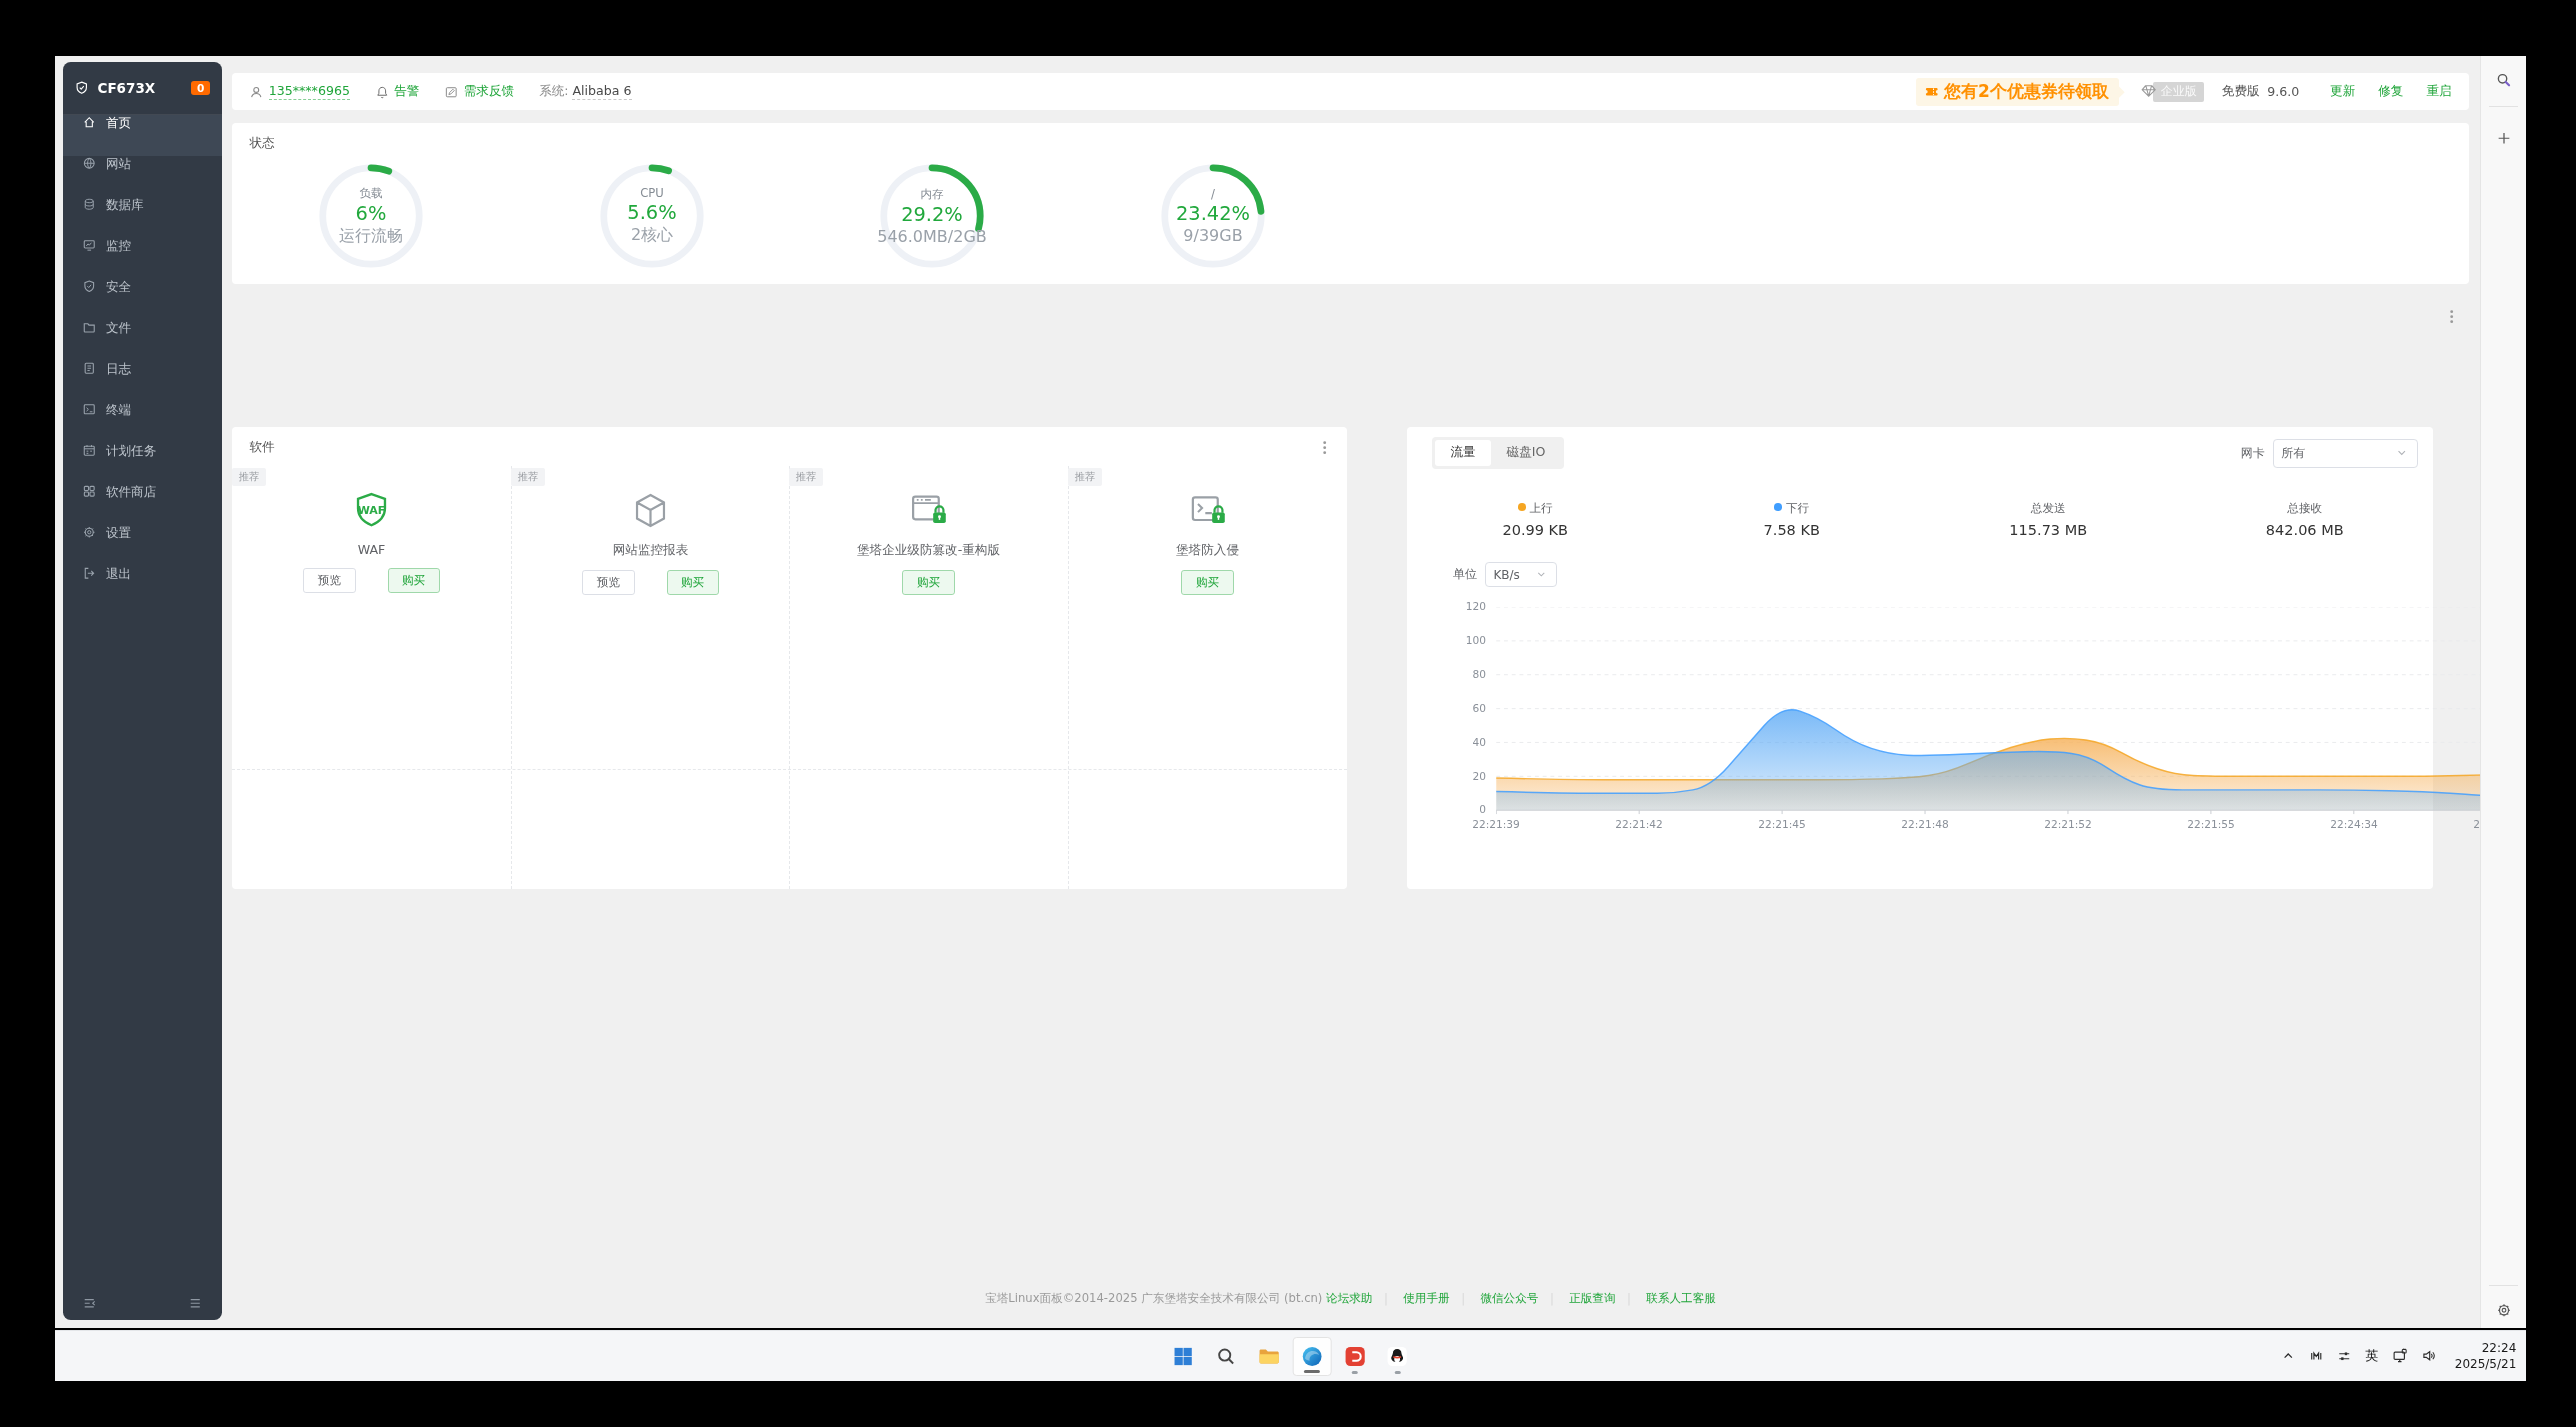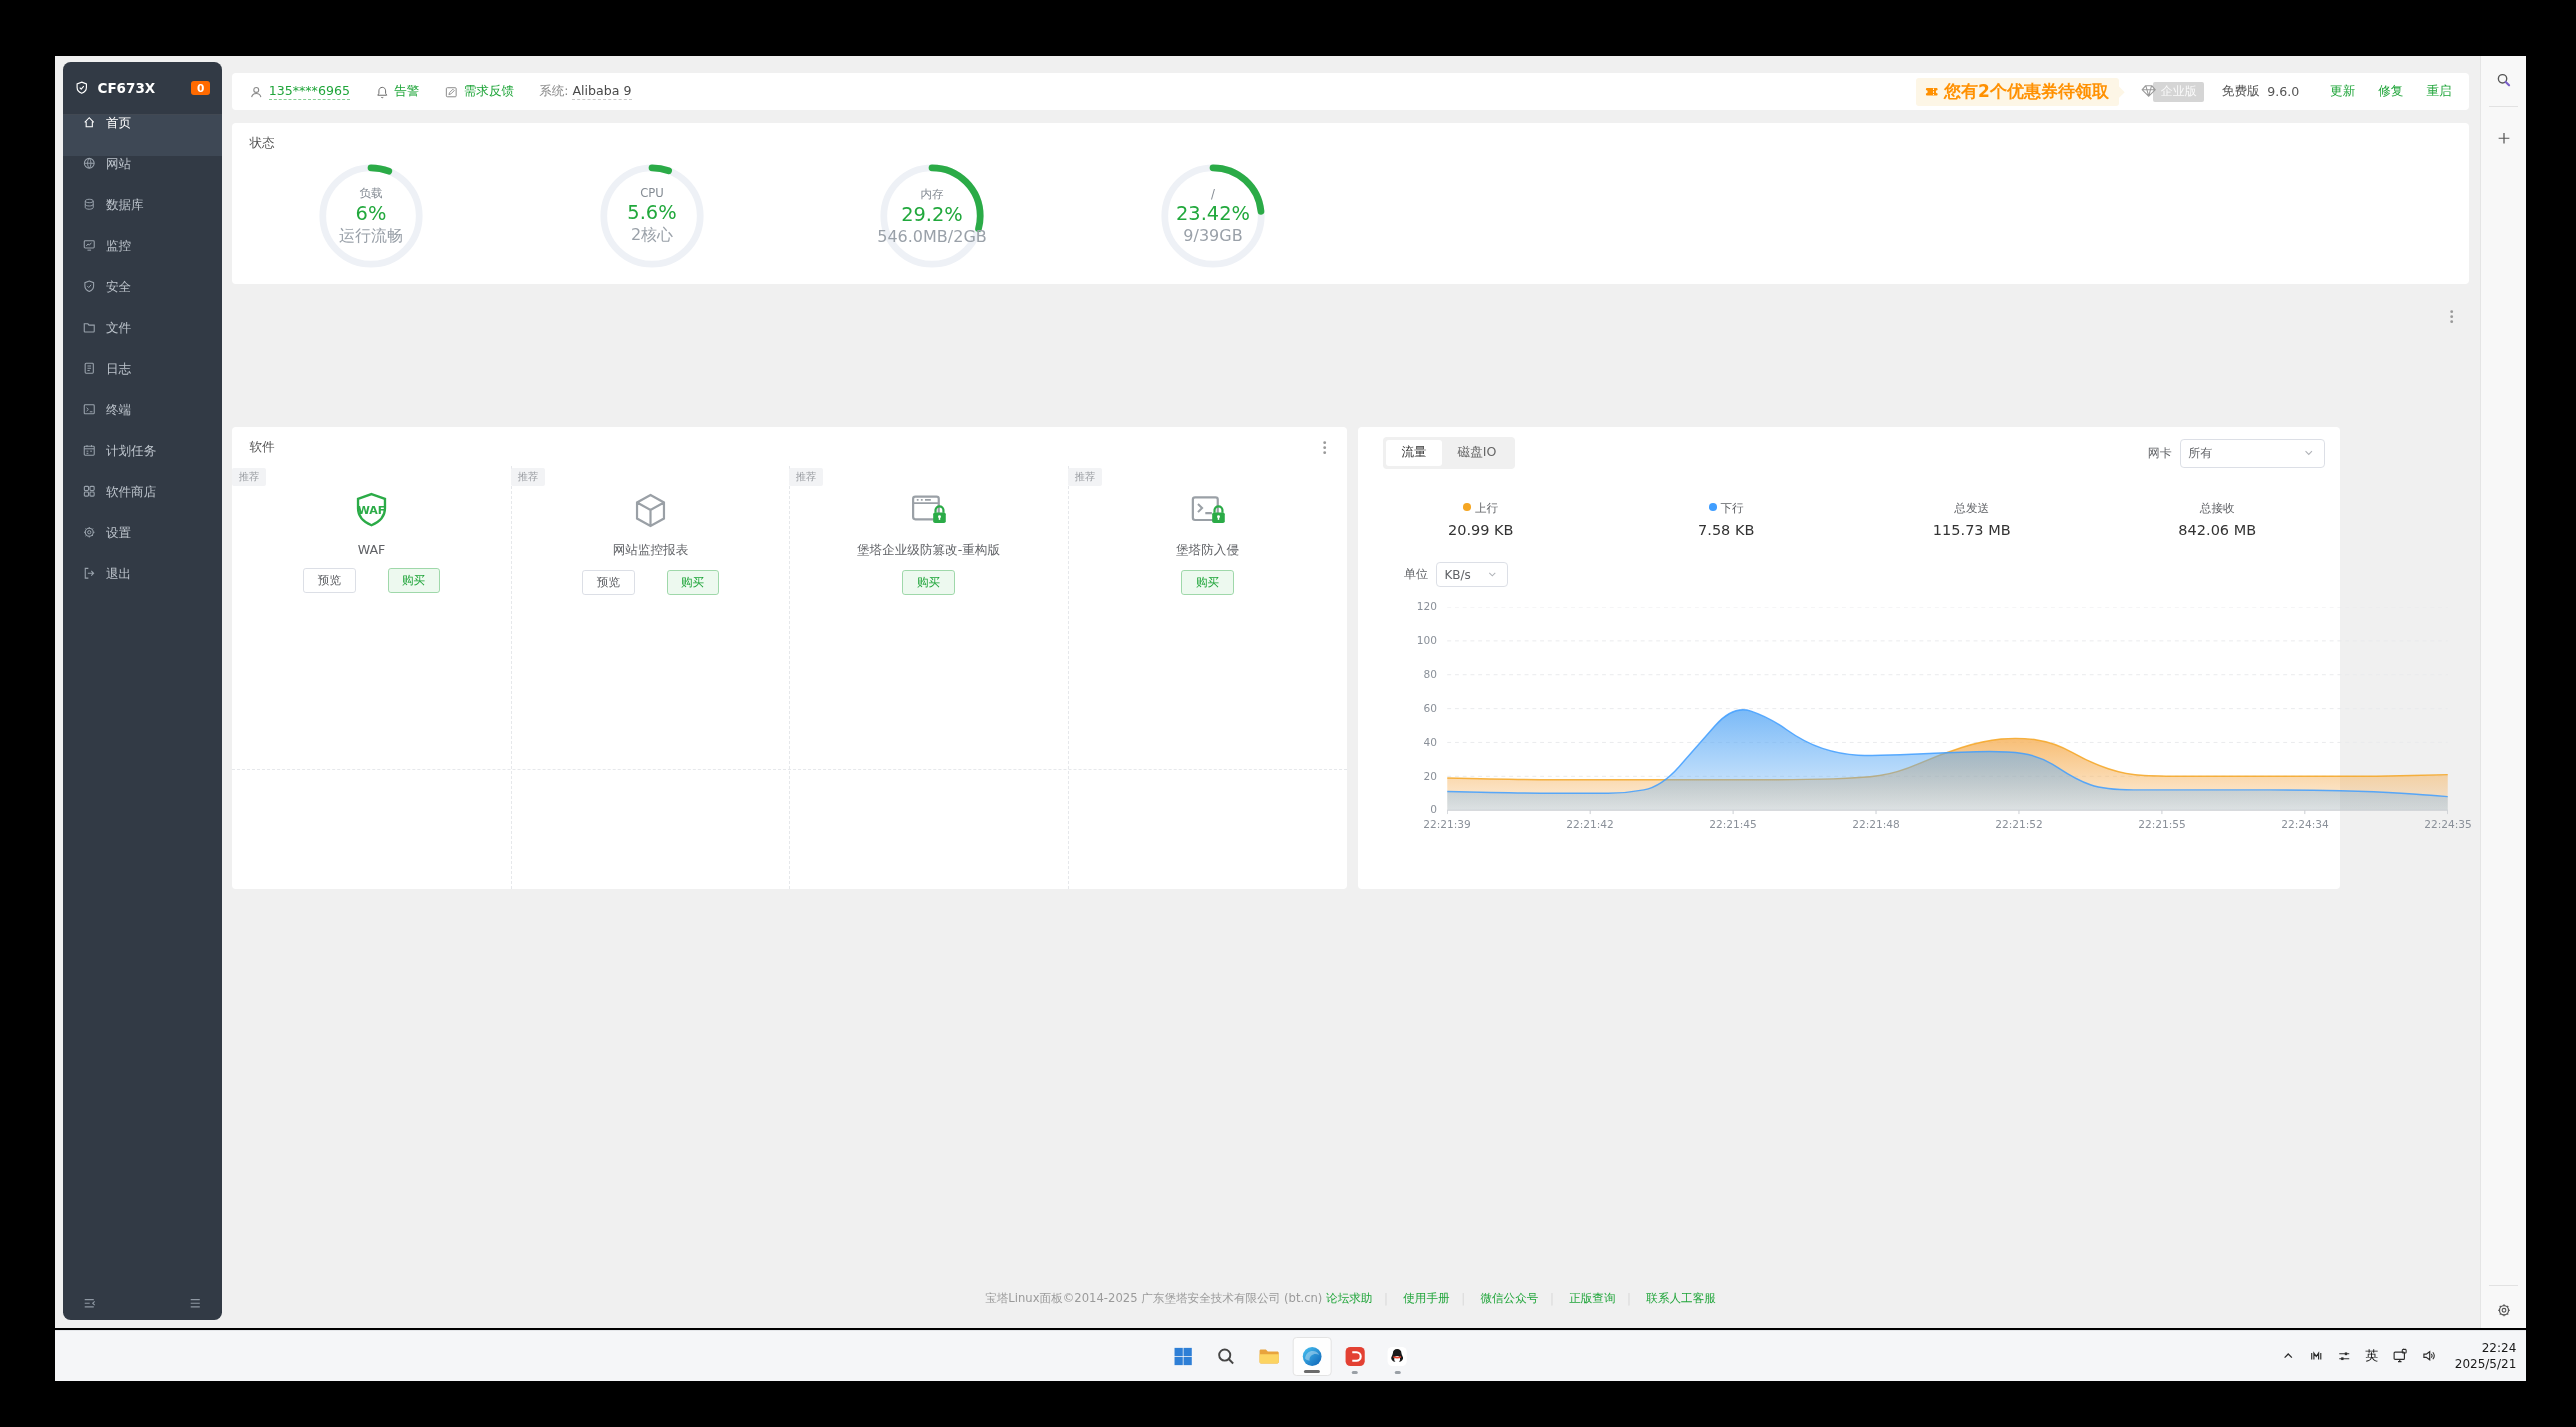--- a/index.html
+++ b/index.html
@@ -61,21 +61,21 @@
   #h-sep{position:absolute;left:0;right:0;top:342px;border-top:1px dashed #e6e8eb;}
   .rec{position:absolute;top:41px;background:#f2f3f5;color:#9b9ea3;font-size:10.2px;padding:1.9px 6.8px;border-radius:1.9px;}
   .scell{position:absolute;top:39px;width:279px;height:303px;display:flex;flex-direction:column;align-items:center;}
   .sic{margin-top:23px;height:43px;display:flex;align-items:center;}
   .sname{margin-top:9.7px;color:#606266;font-size:12.6px;}
   .sbtns{margin-top:11.6px;display:flex;}
   .btn{font-size:11.6px;border-radius:2.9px;padding:3.9px 13.5px;cursor:pointer;margin:0 16px;}
   .btn.prev{border:1px solid #dcdfe6;background:#fff;color:#606266;}
   .btn.buy{border:1px solid #9fd8aa;background:#edf9ef;color:#20a53a;}
   
-  #chartcard{left:1303px;top:371px;width:982px;height:462px;}
+  #chartcard{left:1352px;top:371px;width:982px;height:462px;padding-left:44px;}
   #tabs{position:absolute;left:25px;top:9.7px;background:#f0f0f0;border-radius:3.9px;padding:2.9px;display:flex;}
   .tab{padding:4.8px 15.5px;font-size:12.6px;color:#666;cursor:pointer;border-radius:2.9px;}
   .tab.active{background:#fff;color:#333;}
   #nic{position:absolute;right:15.5px;top:11.6px;display:flex;align-items:center;}
   .sel-label{color:#606266;font-size:12px;margin-right:7.7px;}
   .select{border:1px solid #dcdfe6;border-radius:3.9px;background:#fff;color:#606266;font-size:12px;display:flex;align-items:center;justify-content:space-between;padding:0 7.7px;cursor:pointer;box-sizing:border-box;}
   #nic .select{width:145px;height:29px;}
   #stats{position:absolute;left:0;top:74px;width:100%;display:flex;}
   .stat{flex:1;text-align:center;}
   .stat .sl{font-size:11.6px;color:#606266;}
@@ -385,21 +385,21 @@
           <span class="green">告警</span>
         </span>
       <span class="tb-item">
           <svg width="14.5" height="14.5" style="color:#8a8a8a;margin-right:4.8px" viewBox="0 0 15 15">
             <use href="#i-edit"></use>
           </svg>
           <span class="green">需求反馈</span>
         </span>
       <span class="tb-item">
           <span class="sys-label">系统:</span>
-          <span class="sys-val">Alibaba 9</span>
+          <span class="sys-val">Alibaba 6</span>
         </span>
     </div>
     <div class="tb-right">
       <span id="coupon">
           <svg width="15.5" height="15.5" style="color:#ff9102" viewBox="0 0 16 16">
             <use href="#i-ticket"></use>
           </svg>
           <b>您有2个优惠券待领取</b>
         </span>
       <span id="ent">

